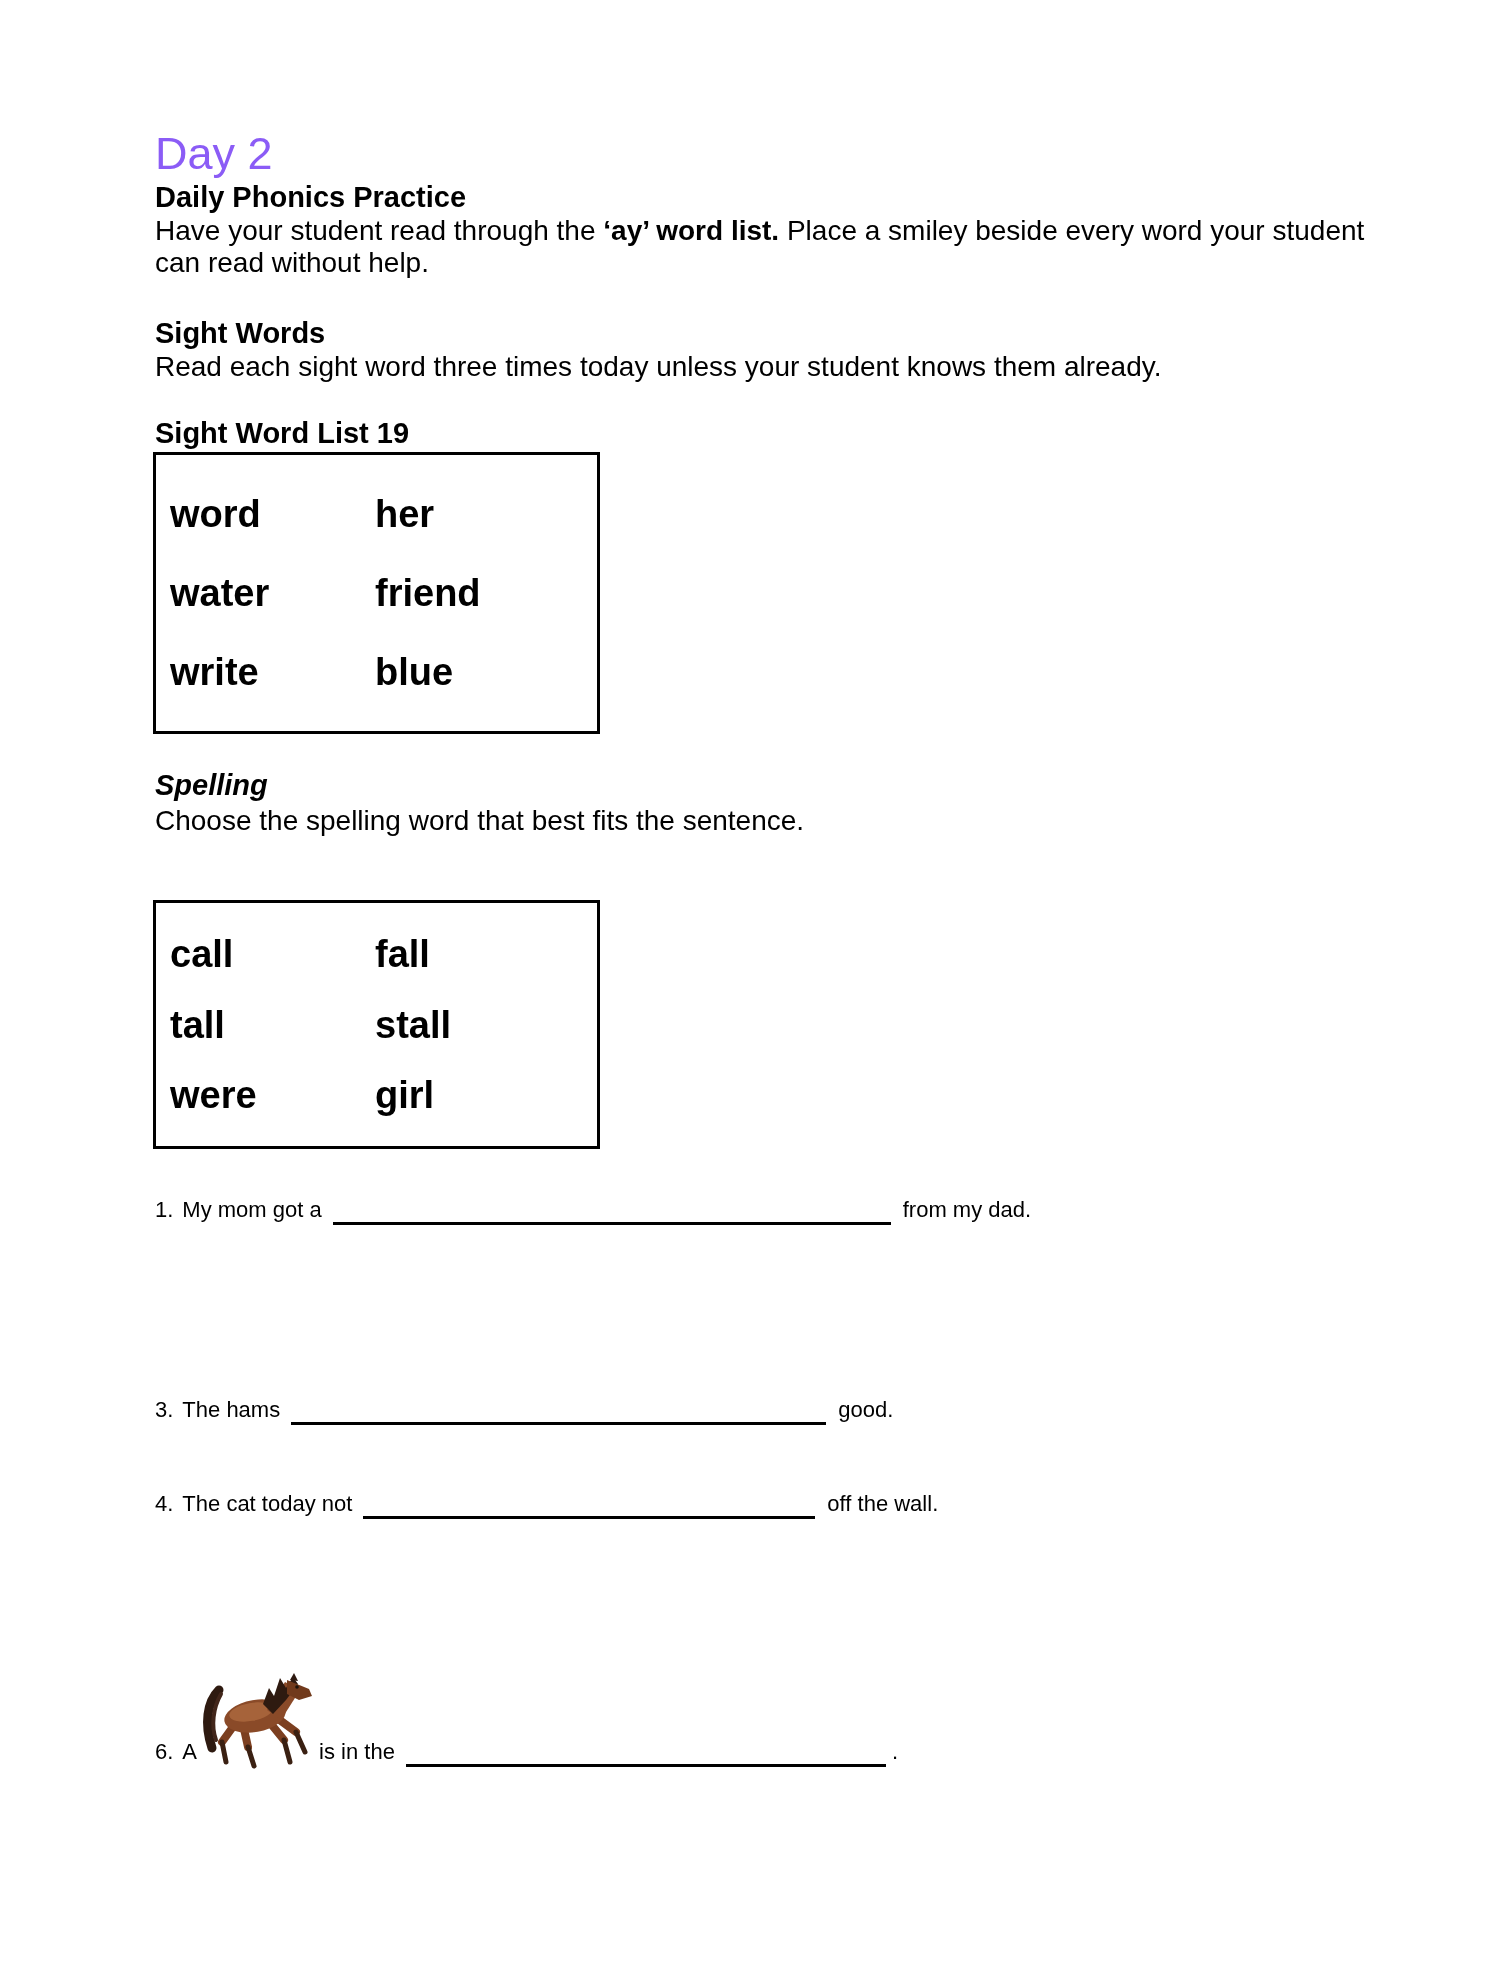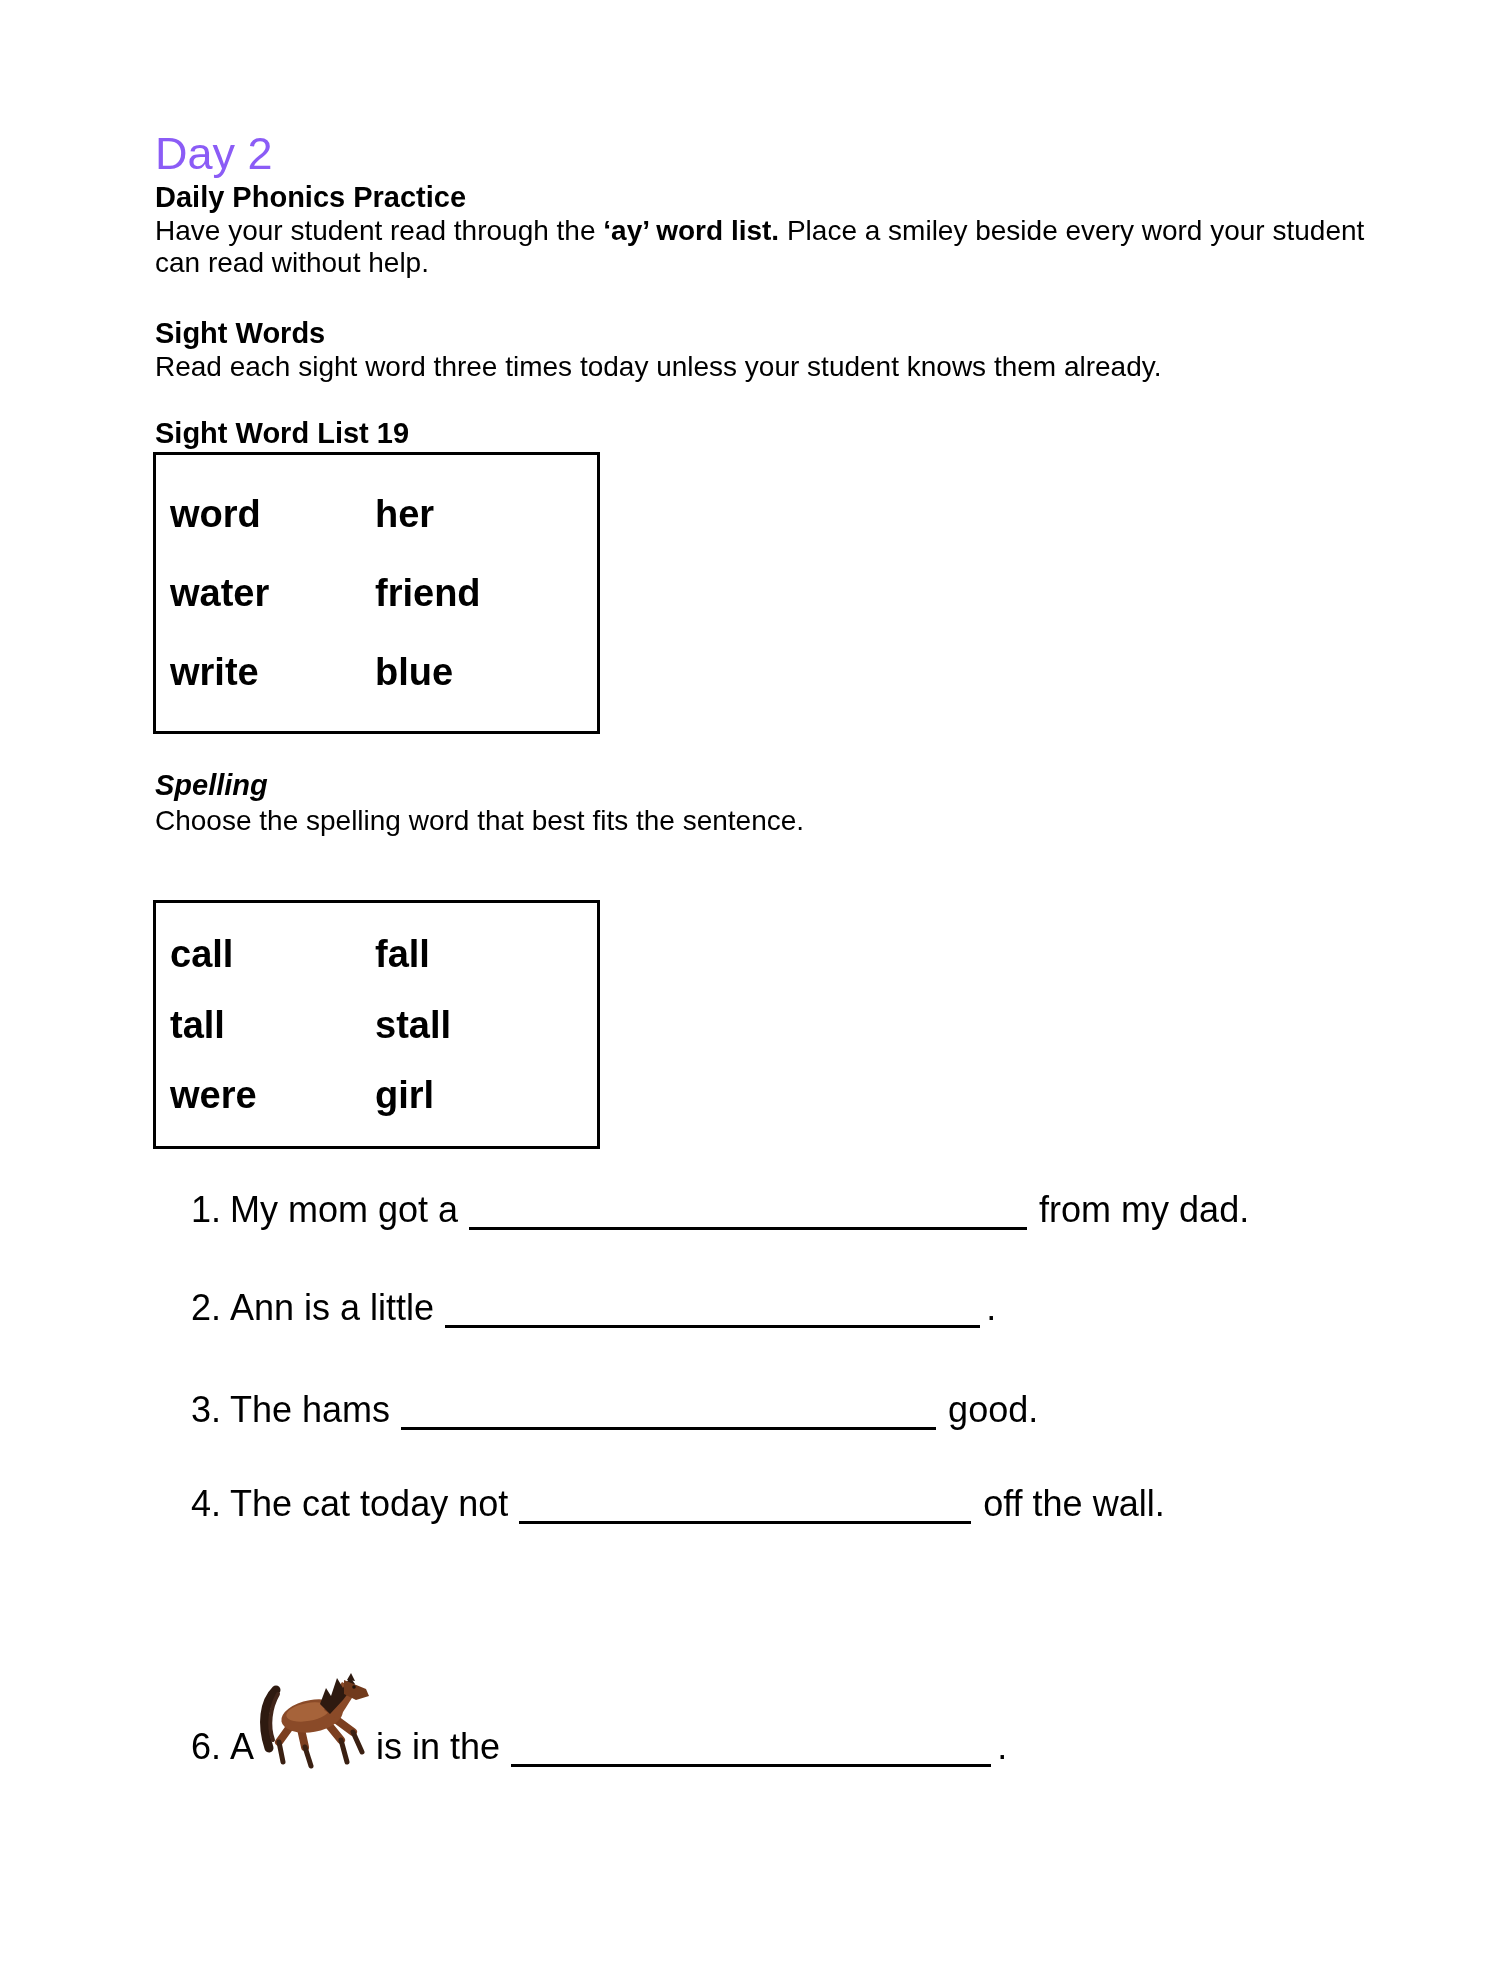--- a/index.html
+++ b/index.html
@@ -55,23 +55,22 @@
   }
   .box-sight{top:452px;height:282px;}
   .box-spelling{top:900px;height:249px;}
   .wordbox .word{
     font-size:38px;
     font-weight:700;
     line-height:40px;
   }
   .sentence{
     left:155px;
-    font-size:36px;line-height:34px;
+    font-size:22px;line-height:34px;
     white-space:nowrap;
-    margin-left:36px;
   }
   .s1{top:1193px;}
   .s2{top:1291px;}
   .s3{top:1393px;}
   .s4{top:1487px;}
   .s5{top:1586px;}
   .s6{top:1672px;}
   .sent-num{margin-right:9px;}
   .blank{
     display:inline-block;
@@ -130,23 +129,20 @@
     <span class="word">tall</span>
     <span class="word">stall</span>
     <span class="word">were</span>
     <span class="word">girl</span>
   </div>
 
   <div class="abs sentence s1">
     <span class="sent-num">1.</span><span>My mom got a</span><span class="blank blank-1"></span><span class="post-word">from my dad.</span>
   </div>
 
-  <div class="abs sentence s2">
-    <span class="sent-num">2.</span><span>Ann is a little</span><span class="blank blank-2"></span><span>.</span>
-  </div>
 
   <div class="abs sentence s3">
     <span class="sent-num">3.</span><span>The hams</span><span class="blank blank-3"></span><span class="post-word">good.</span>
   </div>
 
   <div class="abs sentence s4">
     <span class="sent-num">4.</span><span>The cat today not</span><span class="blank blank-4"></span><span class="post-word">off the wall.</span>
   </div>
 
 

